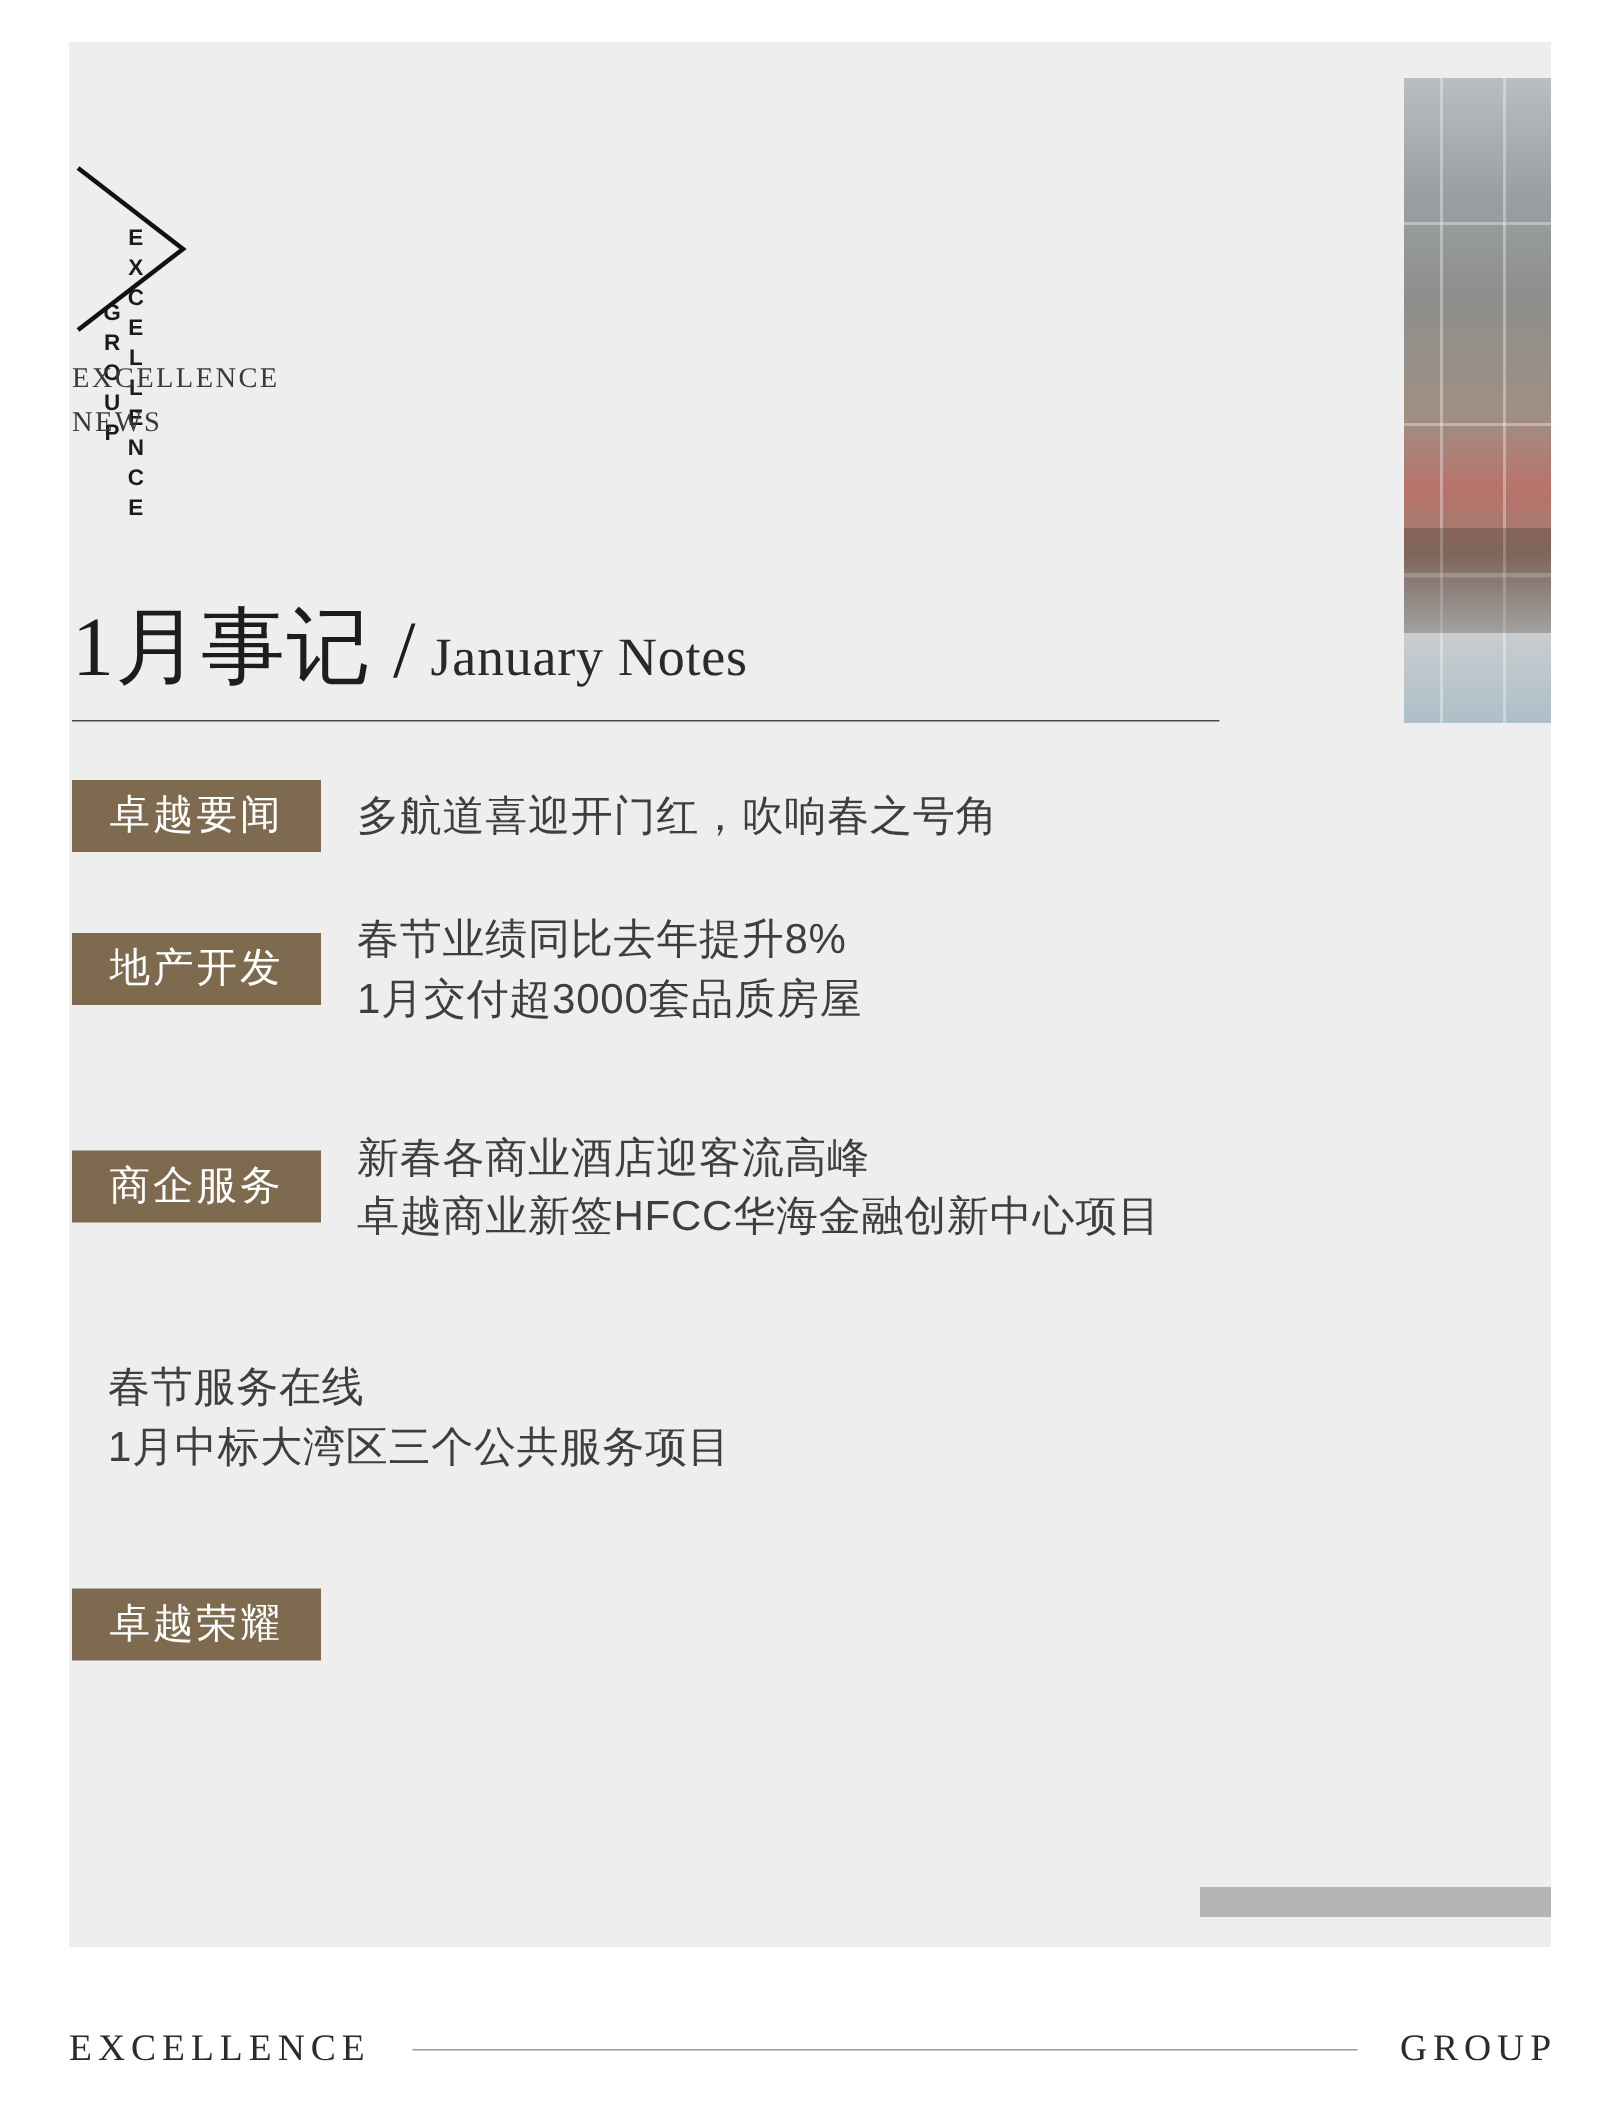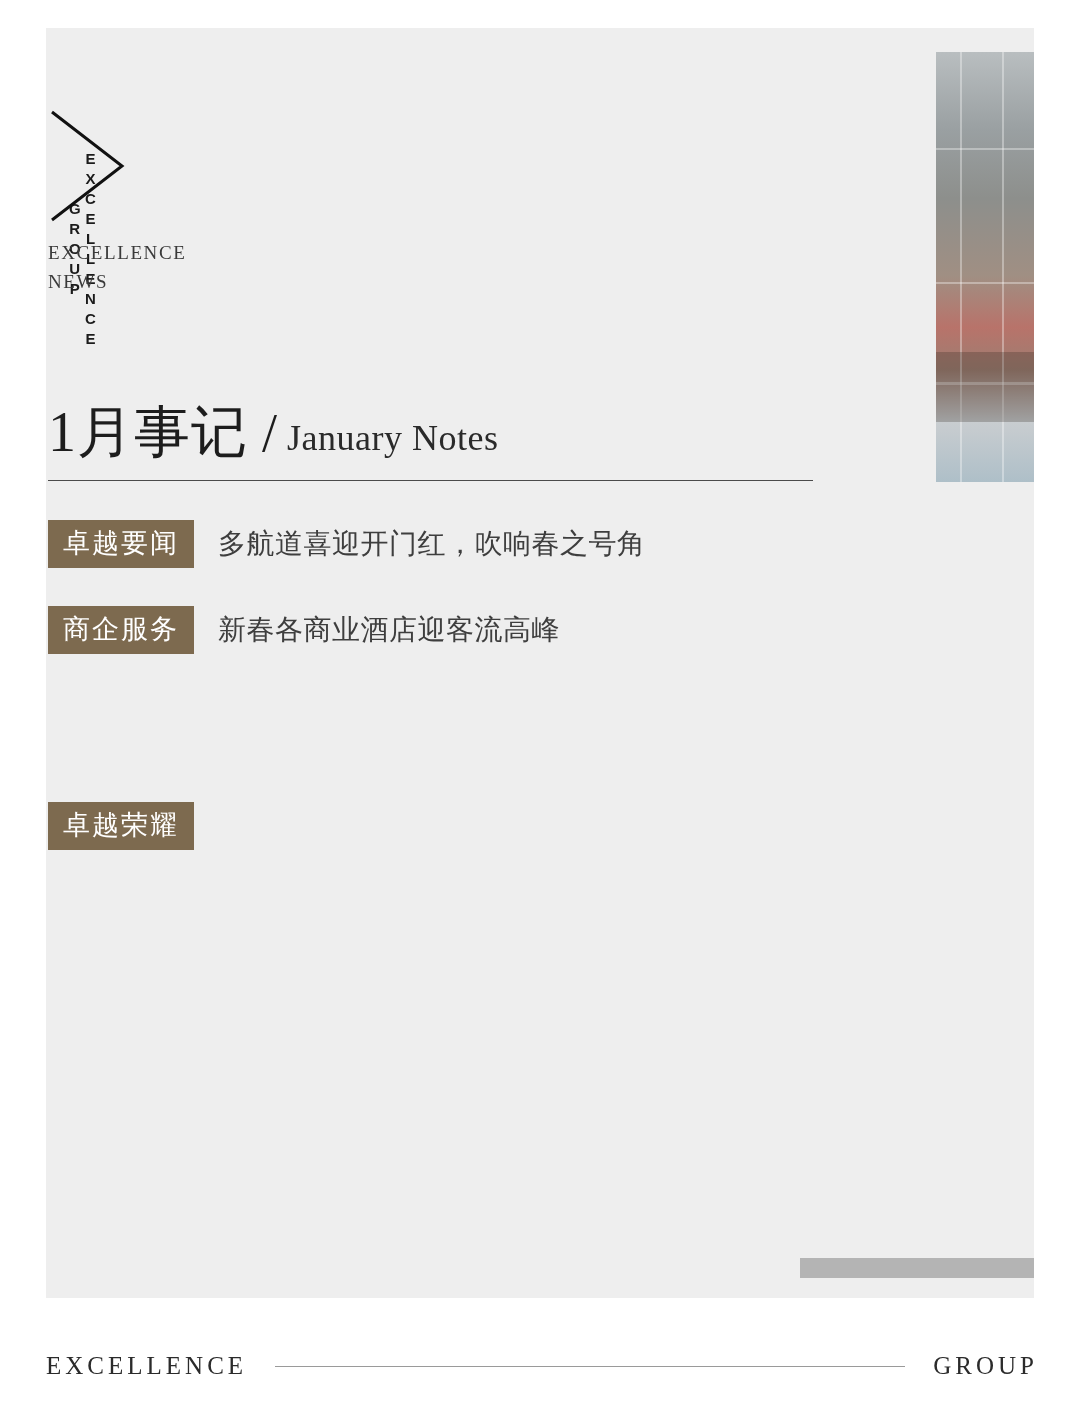--- a/index.html
+++ b/index.html
@@ -151,21 +151,21 @@
     display: flex;
     align-items: center;
     margin-bottom: 38px;
   }
   .tag {
     background: #7d6a4f;
     color: #ffffff;
     font-size: 27px;
     letter-spacing: 2px;
     padding: 9px 11px 10px 11px;
-    width: 146px;
+    width: 166px;
     box-sizing: border-box;
     text-align: center;
     line-height: 1.08;
     flex: 0 0 auto;
     font-family: "Liberation Sans", sans-serif;
   }
   .lines {
     margin-left: 24px;
     color: #3e3e3e;
     font-size: 28px;
@@ -261,29 +261,41 @@
 
   <div class="sections">
 
     <div class="section">
       <div class="tag">卓越要闻</div>
       <div class="lines">
         <div>多航道喜迎开门红，吹响春之号角</div>
       </div>
     </div>
 
+    <div class="section sec-gap-lg">
+      <div class="tag">地产开发</div>
+      <div class="lines">
+        <div>春节业绩同比去年提升8%</div>
+        <div>1月交付超3000套品质房屋</div>
+      </div>
+    </div>
 
     <div class="section sec-gap-xl">
       <div class="tag">商企服务</div>
       <div class="lines">
         <div>新春各商业酒店迎客流高峰</div>
+        <div>卓越商业新签HFCC华海金融创新中心项目</div>
       </div>
     </div>
 
     <div class="section sec-gap-xl">
+      <div class="lines">
+        <div>春节服务在线</div>
+        <div>1月中标大湾区三个公共服务项目</div>
+      </div>
     </div>
 
     <div class="section">
       <div class="tag">卓越荣耀</div>
     </div>
 
   </div>
 
   <div class="grey-block"></div>
 

